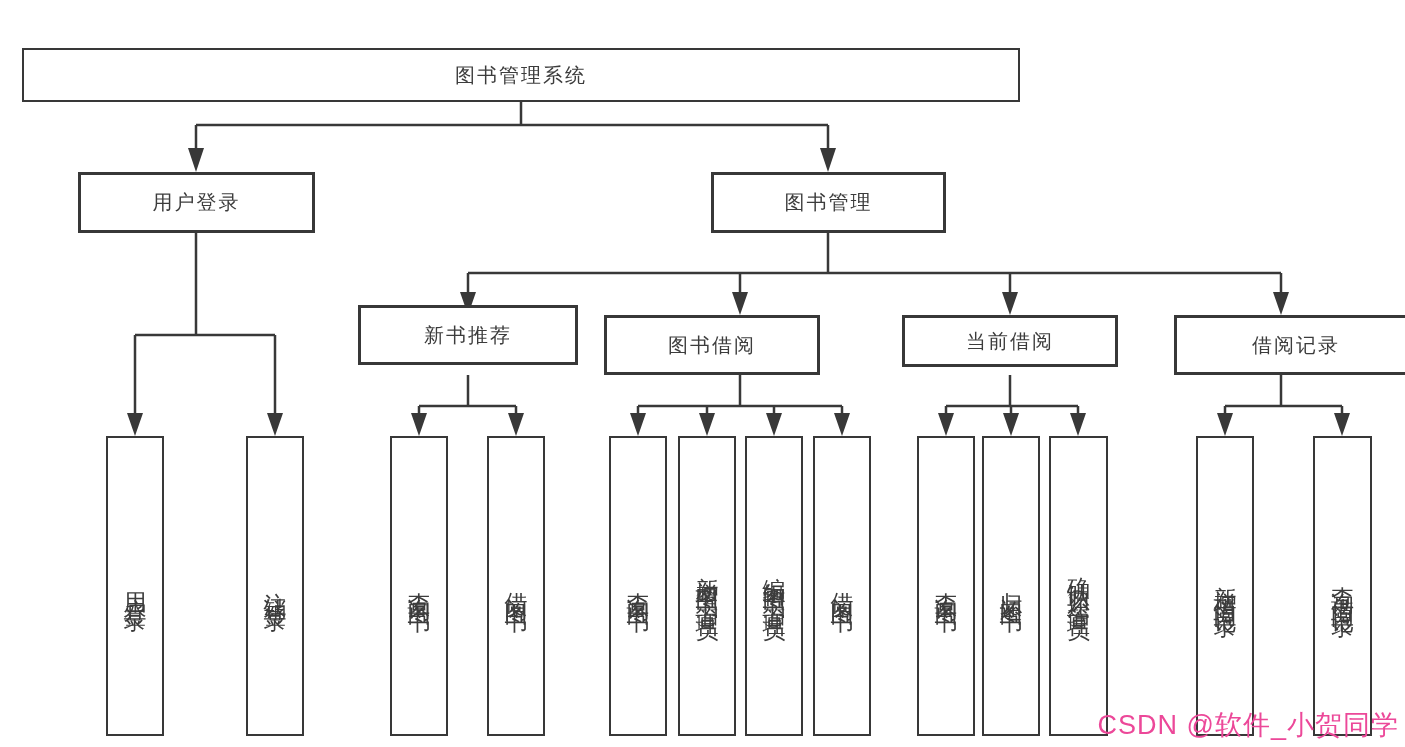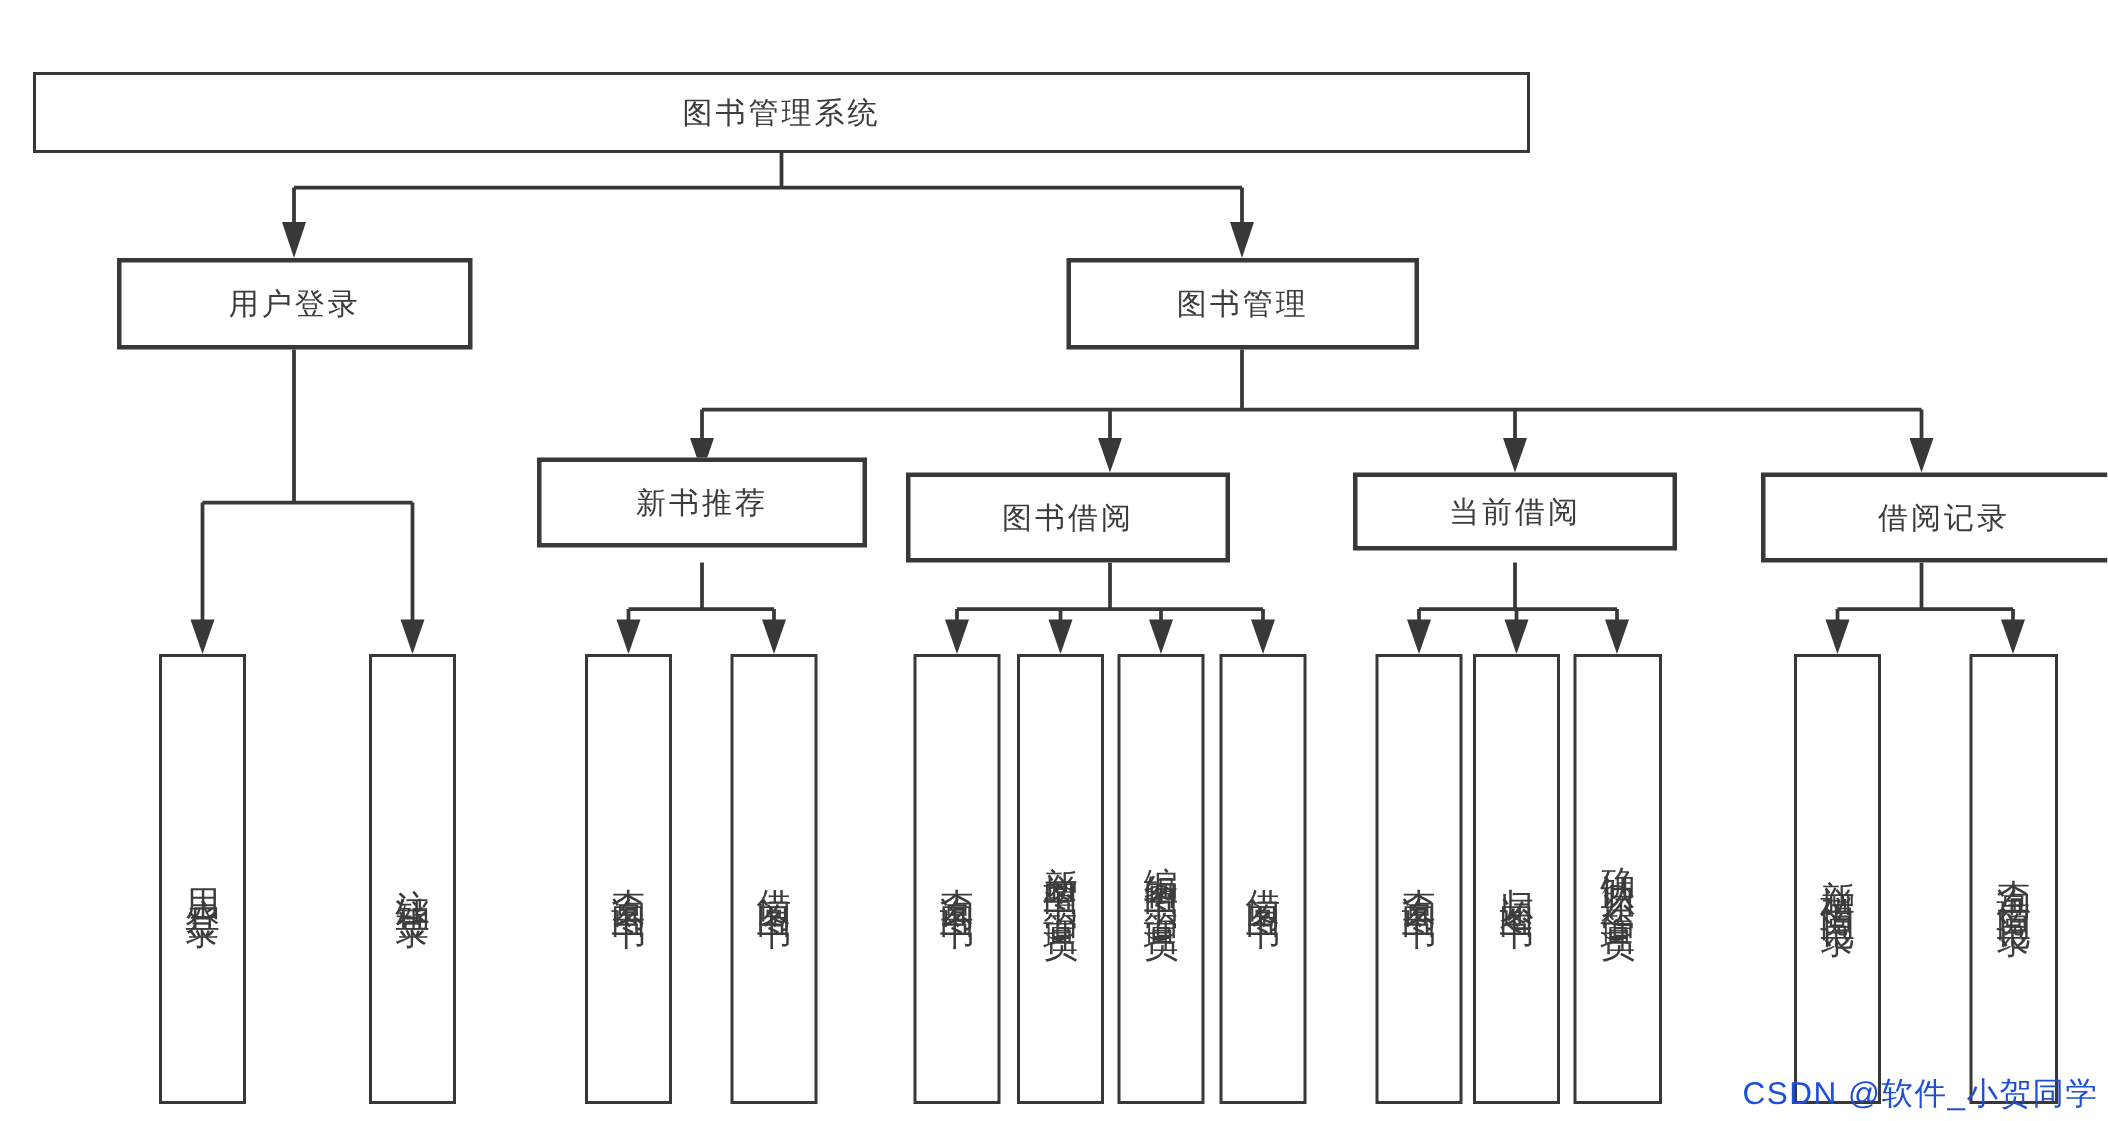--- a/index.html
+++ b/index.html
@@ -38,22 +38,22 @@
     writing-mode: vertical-rl;
     text-orientation: mixed;
     font-size: 23px;
     letter-spacing: 6px;
     line-height: 1;
   }
   .watermark {
     position: absolute;
     right: 6px;
     bottom: 4px;
-    font-size: 21px;
-    color: #1d4ed8;
+    font-size: 27px;
+    color: #ec4899;
     letter-spacing: 1px;
     z-index: 3;
     white-space: nowrap;
   }
 </style>
 </head>
 <body>
 
 <div class="canvas">
 

